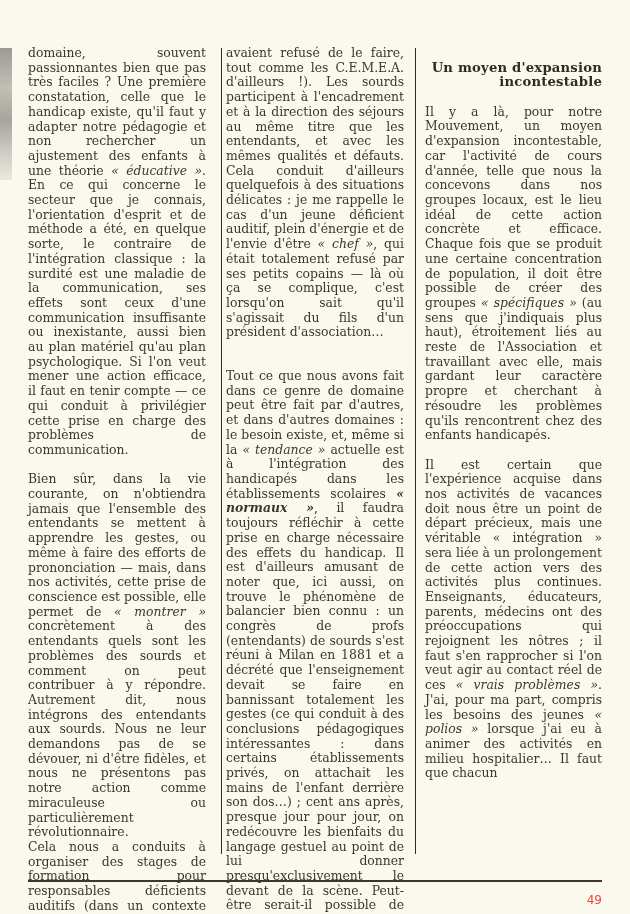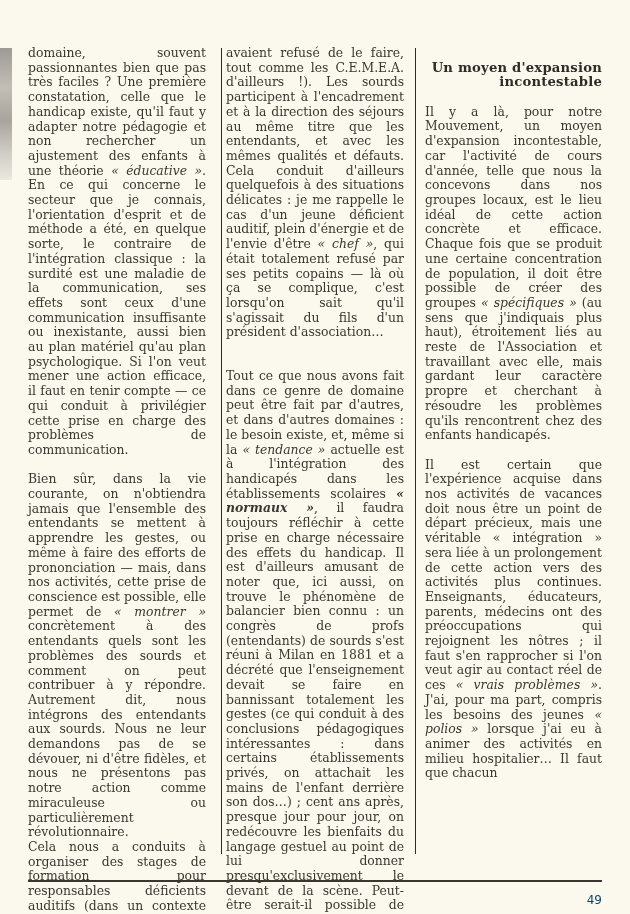--- a/index.html
+++ b/index.html
@@ -39,21 +39,21 @@
     font-family: "DejaVu Serif", serif;
     font-weight: bold; font-size: 13.2px; line-height: 14.7px;
     margin: 14.7px 0 14.7px 0; color: #2e2b27; text-align: right;
     letter-spacing: 0.2px;
   }
   .bottom-rule {
     position: absolute; left: 28px; top: 880px; width: 574px; height: 1.5px; background: #3a3732;
   }
   .page-number {
     position: absolute; right: 28px; top: 893px;
-    font-family: "DejaVu Sans", sans-serif; font-size: 12px; color: #0c4a6e;
+    font-family: "DejaVu Sans", sans-serif; font-size: 12px; color: #ef4444;
   }
 </style>
 </head>
 <body>
 
 <div class="photo-strip"></div>
 
 <div class="columns">
 
   <div class="col col1">

